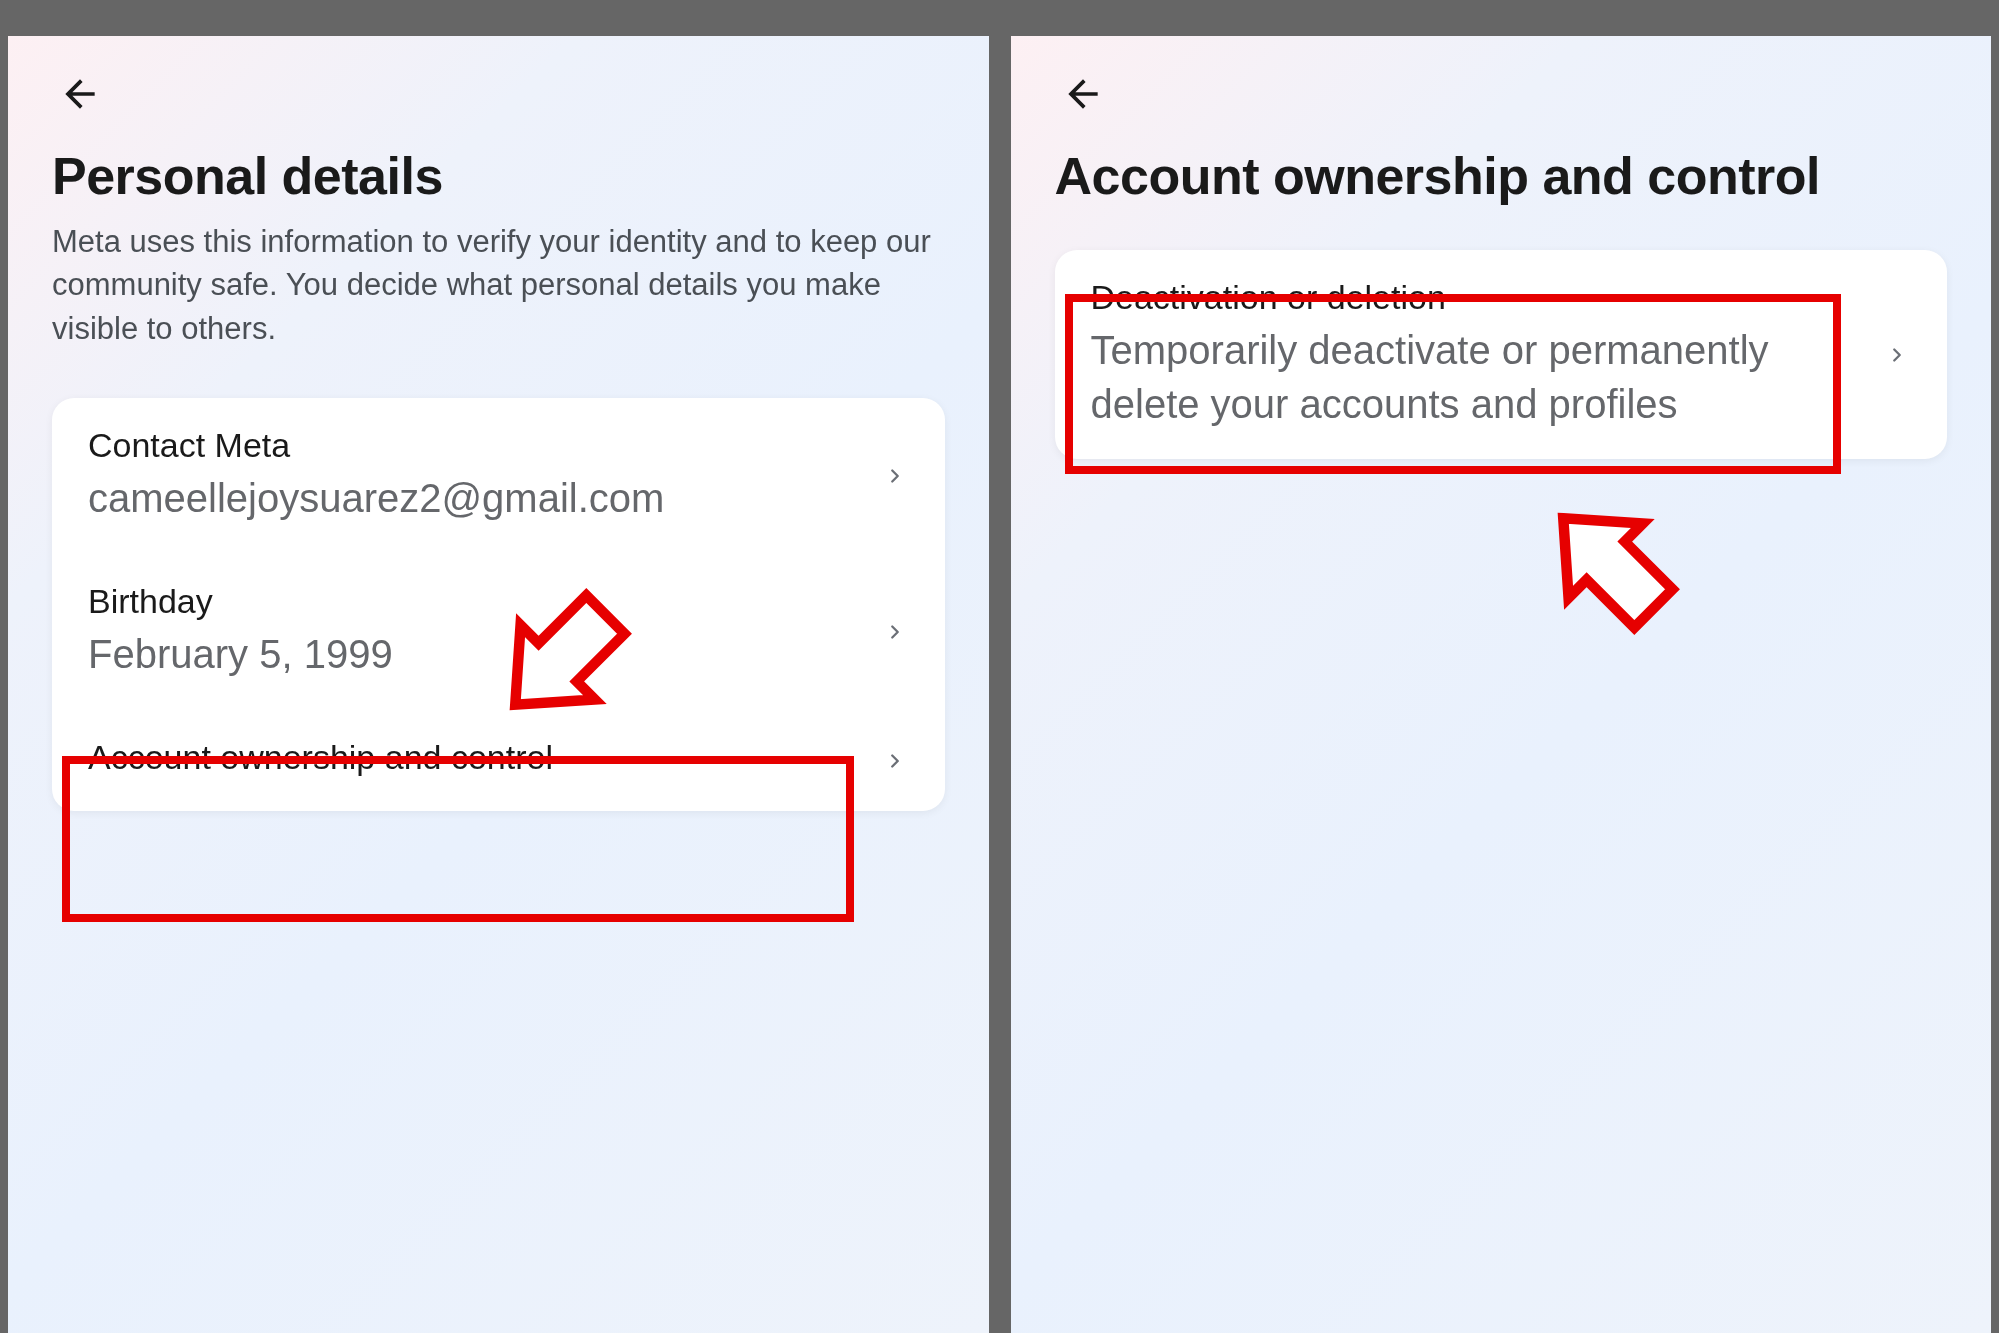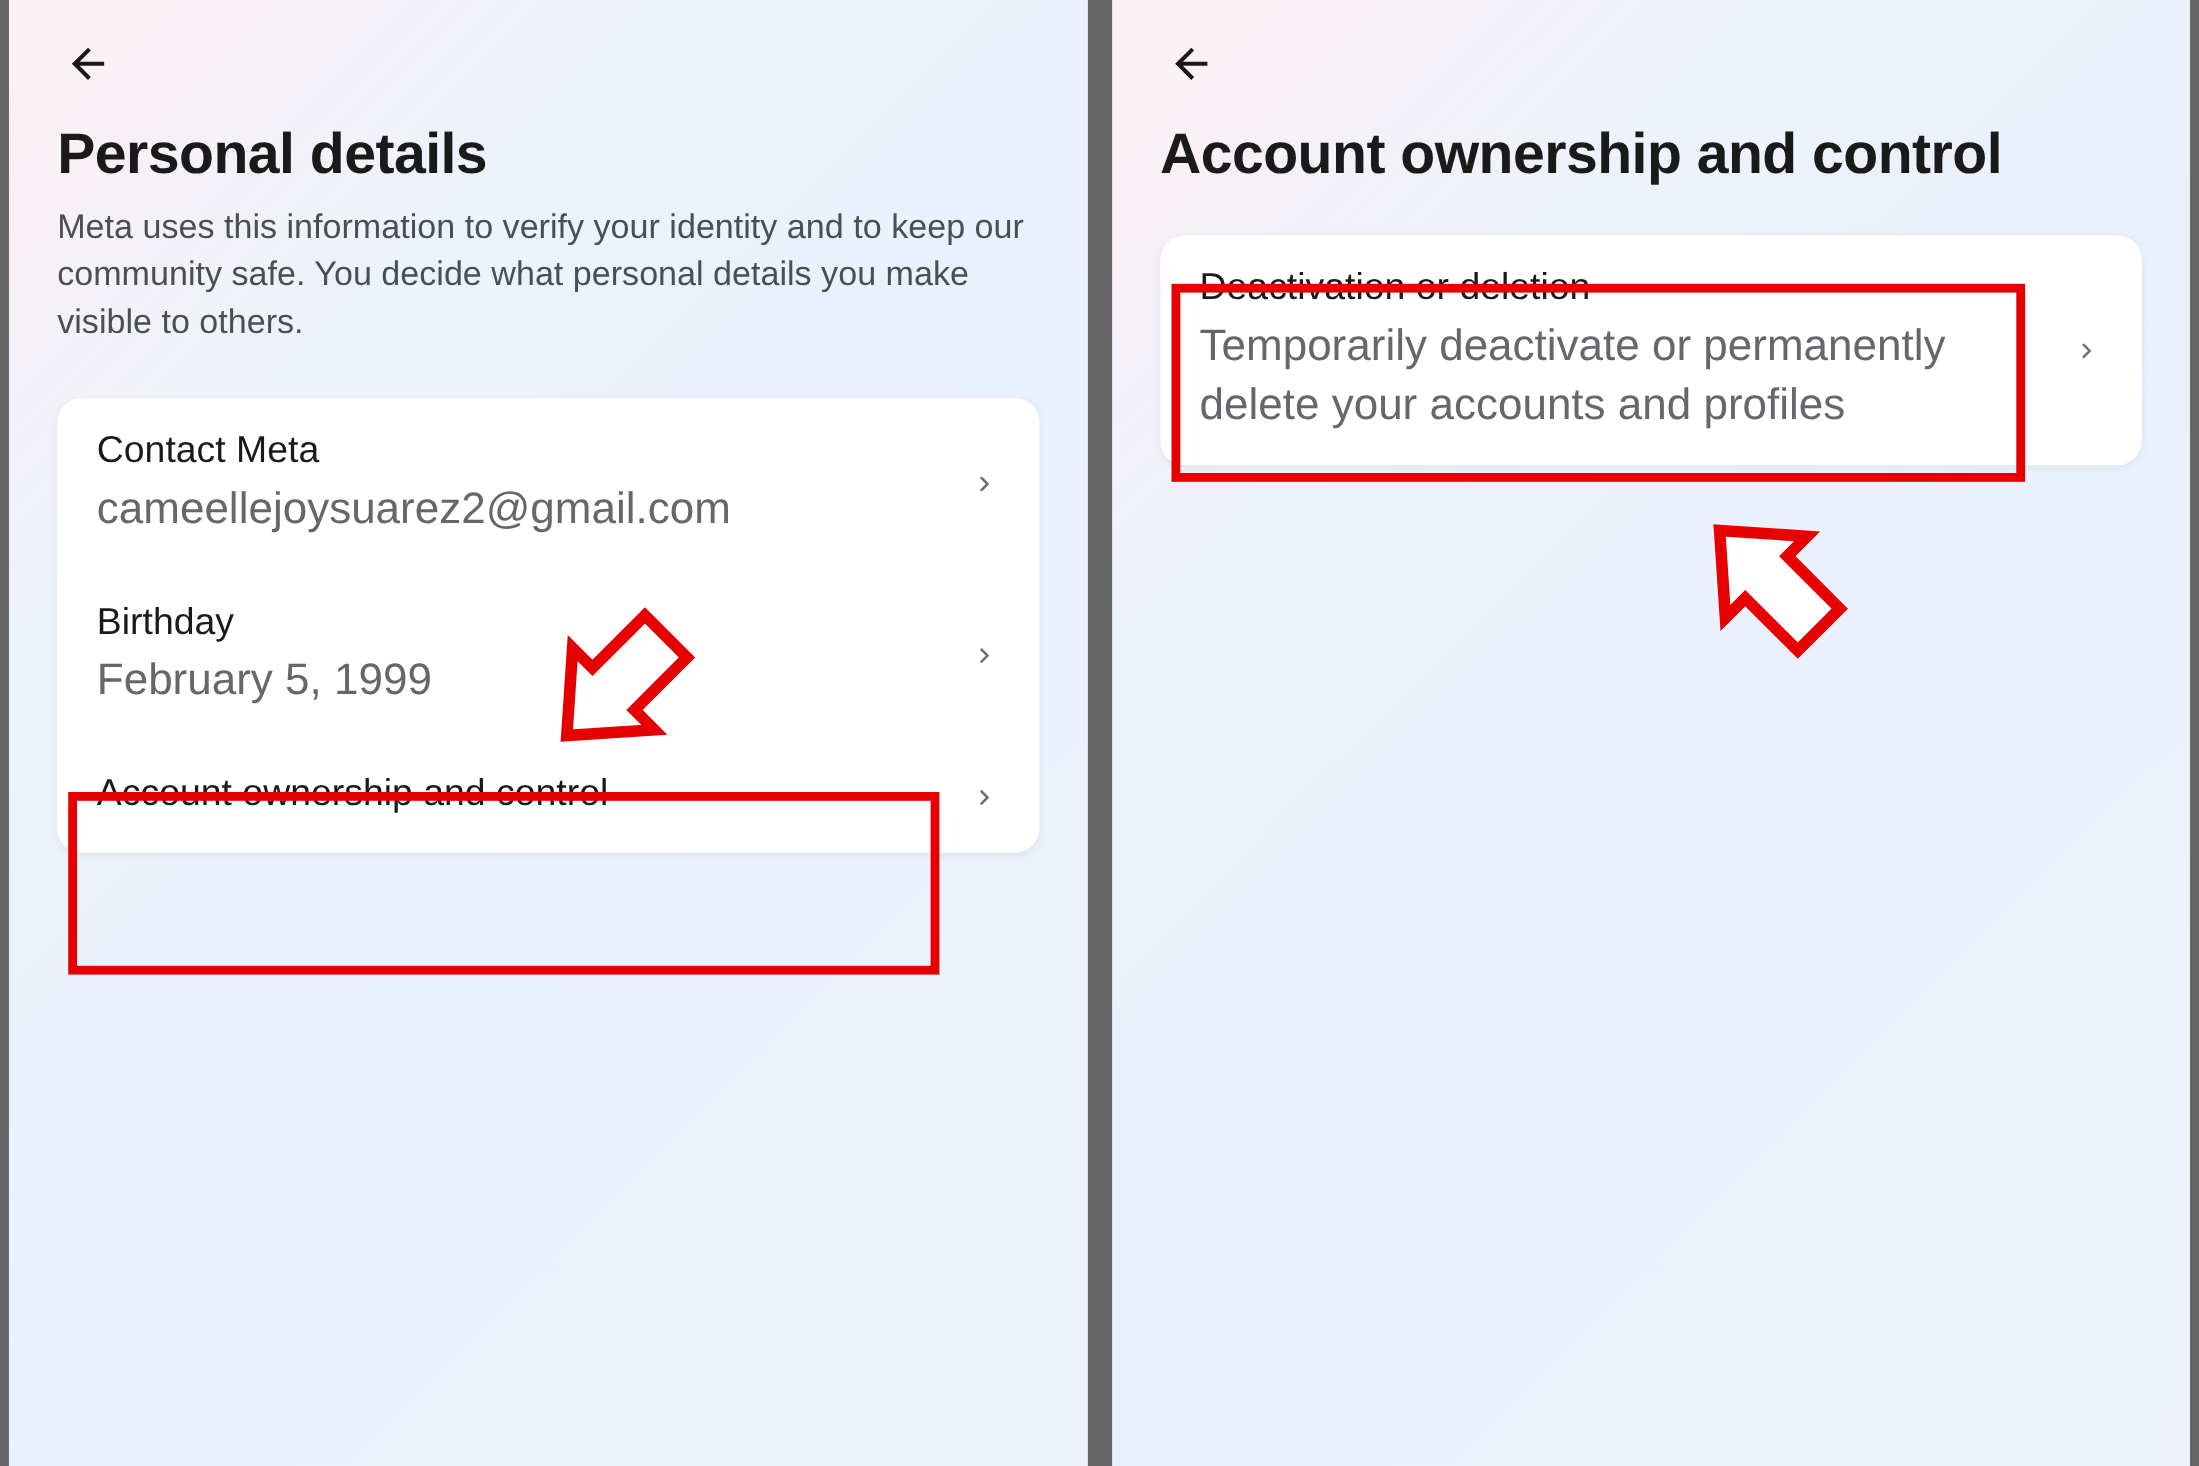--- a/index.html
+++ b/index.html
@@ -14,20 +14,21 @@
   .divider {
     width: 22px;
     background: #666;
   }
   .panel {
     flex: 1;
     position: relative;
     background: linear-gradient(135deg, #fdf0f3 0%, #eef2fb 25%, #e9f1fd 55%, #eef3fb 100%);
     padding: 30px 44px 44px 44px;
     overflow: hidden;
+    margin-top: 36px;
   }
   .panel-left { border-left: 8px solid #666; }
   .panel-right { border-right: 8px solid #666; }
   .back-btn {
     display: inline-flex;
     align-items: center;
     justify-content: center;
     width: 56px;
     height: 56px;
     cursor: pointer;

